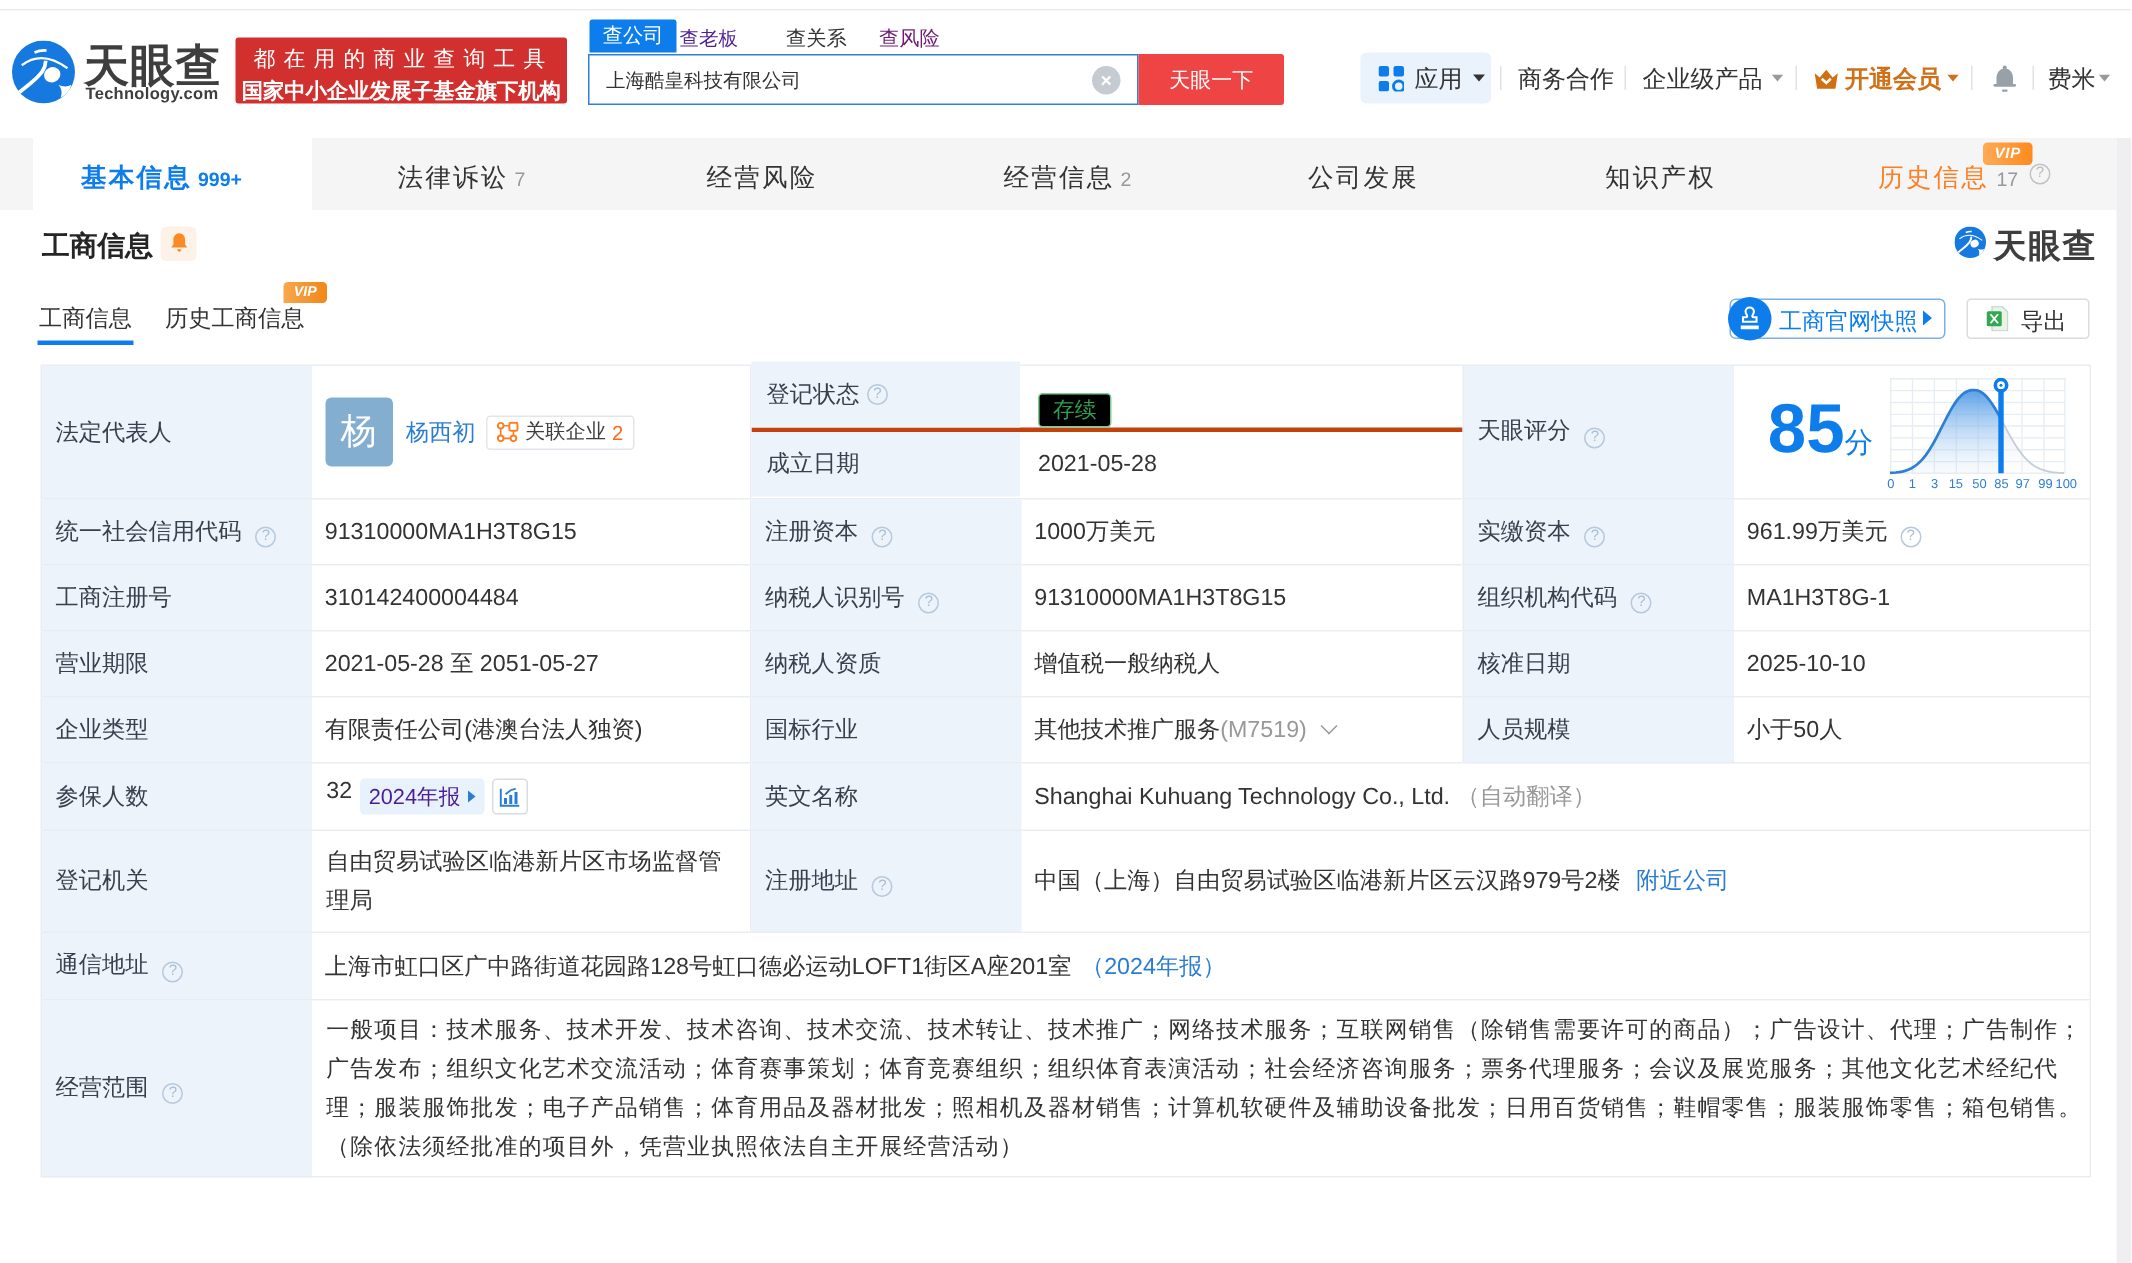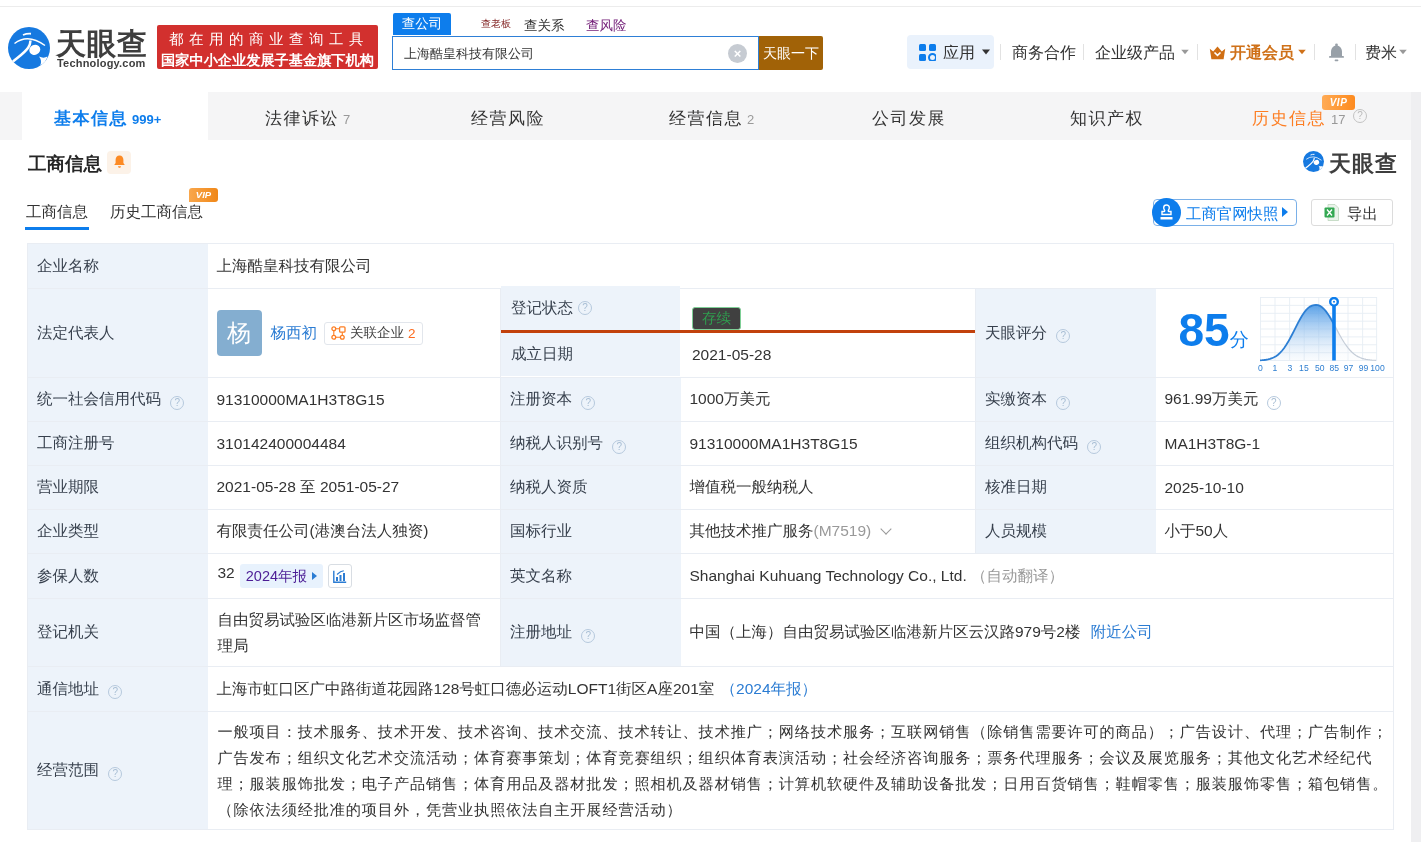--- a/index.html
+++ b/index.html
@@ -30,28 +30,28 @@
     <path d="M31,29.5 C34,31 37,31 39.5,29.5 C38.5,33.5 35.8,36.6 32.3,38.2 C33.6,35.4 33.2,32 31,29.5 Z" fill="#fff"></path>
   </svg>
   <div class="abs" style="left:56px;top:24px;font-size:30px;font-weight:700;color:#3e3e3e;letter-spacing:0.5px">天眼查</div>
   <div class="abs" style="left:57px;top:57px;font-size:11px;font-weight:700;color:#3e3e3e;letter-spacing:0.2px">Technology.com</div>
   <div class="abs" style="left:157px;top:25px;width:221px;height:44px;background:#d2302e;border-radius:2px;color:#fff;text-align:center">
     <div style="font-size:14.5px;font-weight:400;letter-spacing:5.5px;margin:5px 0 2px 3px;white-space:nowrap">都在用的商业查询工具</div>
     <div style="font-size:14.2px;font-weight:700;letter-spacing:0;white-space:nowrap">国家中小企业发展子基金旗下机构</div>
   </div>
 
   <div class="abs" style="left:393px;top:13px;width:58px;height:22px;background:#0d7dec;border-radius:2px 2px 0 0;color:#fff;font-size:13.5px;text-align:center;line-height:22px">查公司</div>
-  <div class="abs" style="left:481px;top:17px;font-size:10px;color:#7f1d1d">查老板</div>
+  <div class="abs" style="left:453px;top:17px;font-size:13px;color:#4c1d95">查老板</div>
   <div class="abs" style="left:524px;top:17px;font-size:13.5px;color:#333">查关系</div>
   <div class="abs" style="left:586px;top:17px;font-size:13.5px;color:#701a75">查风险</div>
 
   <div class="abs" style="left:392px;top:36px;width:367px;height:34px;border:1px solid #2e7fd6;background:#fff"></div>
   <div class="abs" style="left:404px;top:45px;font-size:13px;color:#333">上海酷皇科技有限公司</div>
   <div class="abs" style="left:728px;top:44px;width:19px;height:19px;border-radius:50%;background:#c6cbd2;color:#fff;font-size:13px;font-weight:700;line-height:19px;text-align:center">×</div>
-  <div class="abs" style="left:759px;top:36px;width:64px;height:34px;background:#a16207;color:#fff;font-size:14px;text-align:center;line-height:34px;border-radius:0 2px 2px 0">天眼一下</div>
+  <div class="abs" style="left:759px;top:36px;width:97px;height:34px;background:#ef4444;color:#fff;font-size:14px;text-align:center;line-height:34px;border-radius:0 2px 2px 0">天眼一下</div>
 
   <div class="abs" style="left:907px;top:35px;width:87px;height:34px;background:#eaf2fc;border-radius:4px"></div>
   <svg class="abs" style="left:919px;top:44px" width="17" height="17" viewBox="0 0 17 17">
     <rect x="0" y="0" width="7" height="7" rx="1.5" fill="#0d7dec"></rect>
     <rect x="10" y="0" width="7" height="7" rx="1.5" fill="#0d7dec"></rect>
     <rect x="0" y="10" width="7" height="7" rx="1.5" fill="#0d7dec"></rect>
     <circle cx="13.5" cy="13.5" r="3.5" fill="none" stroke="#0d7dec" stroke-width="2"></circle>
   </svg>
   <div class="abs" style="left:943px;top:43px;font-size:16px;color:#333">应用</div>
   <div class="abs caret" style="left:981px;top:49px;border-top-color:#333;transform:scale(.8)"></div>
@@ -131,45 +131,41 @@
   <table class="tb" style="border:1px solid #e9edf3">
   <colgroup>
         <col style="width:180px">
         <col style="width:293px">
         <col style="width:180px">
         <col style="width:295px">
         <col style="width:180px">
         <col style="width:238px">
       </colgroup>
   <tbody>
-        <tr style="height:45px">
-    <td class="lb">企业名称</td>
-    <td colspan="5">上海酷皇科技有限公司</td>
-  </tr>
   <tr style="height:89px">
     <td class="lb">法定代表人</td>
     <td style="padding:0 0 0 9px">
       <div style="display:flex;align-items:center">
         <div style="width:45px;height:46px;border-radius:4px;background:#84aed0;color:#fff;font-size:24px;text-align:center;line-height:46px">杨</div>
         <span class="blue" style="margin-left:9px">杨西初</span>
         <span style="display:inline-flex;align-items:center;margin-left:7px;height:23px;border:1px solid #e2e6ec;border-radius:3px;padding:0 6px;font-size:13.5px;color:#404040">
           <svg width="15" height="14" viewBox="0 0 15 14" style="margin-right:4px">
             <rect x="8.6" y="0.8" width="5.4" height="5.4" rx="1" fill="none" stroke="#fd7e23" stroke-width="1.3"></rect>
             <circle cx="2.8" cy="2.8" r="1.9" fill="none" stroke="#fd7e23" stroke-width="1.3"></circle>
             <circle cx="2.8" cy="11.2" r="1.9" fill="none" stroke="#fd7e23" stroke-width="1.3"></circle>
             <circle cx="11.3" cy="11.2" r="1.9" fill="none" stroke="#fd7e23" stroke-width="1.3"></circle>
             <path d="M4.7,2.8 L8.6,2.8 M2.8,4.7 L2.8,9.3 M4.7,11.2 L9.4,11.2 M11.3,6.2 L11.3,9.3" stroke="#fd7e23" stroke-width="1.1"></path>
           </svg>关联企业 <span style="color:#fd6a1e;margin-left:4px">2</span>
         </span>
       </div>
     </td>
     <td colspan="2" class="bl" style="padding:0;vertical-align:top">
       <div style="display:flex;height:44px;align-items:flex-end;border-bottom:3px solid #c2410c">
         <div class="lb" style="width:179px;height:44px;background:#edf3fa;display:flex;align-items:center;padding-left:10px;color:#37404d">登记状态 <span class="qi" style="margin-left:5px">?</span></div>
-        <div style="padding-left:12px"><span style="display:inline-block;border:1px solid #7ecf96;background:#404040;color:#2f9e4f;font-size:14.5px;border-radius:3px;padding:1px 9px">存续</span></div>
+        <div style="padding-left:12px"><span style="display:inline-block;border:1px solid #7ecf96;background:#000000;color:#2f9e4f;font-size:14.5px;border-radius:3px;padding:1px 9px">存续</span></div>
       </div>
       <div style="display:flex;height:43px;align-items:center">
         <div class="lb" style="width:179px;height:43px;background:#edf3fa;display:flex;align-items:center;padding-left:10px;color:#37404d">成立日期</div>
         <div style="padding-left:12px">2021-05-28</div>
       </div>
     </td>
     <td class="lb bl">天眼评分 <span class="qi" style="margin-left:5px">?</span></td>
     <td style="padding:0;position:relative">
       <div class="abs" style="left:23px;top:18px;font-size:46px;font-weight:700;color:#0d7dec;line-height:1">85<span style="font-size:19px;font-weight:400;">分</span></div>
       <svg class="abs" style="left:97px;top:8px" width="137" height="76" viewBox="-7 0 137 76">

